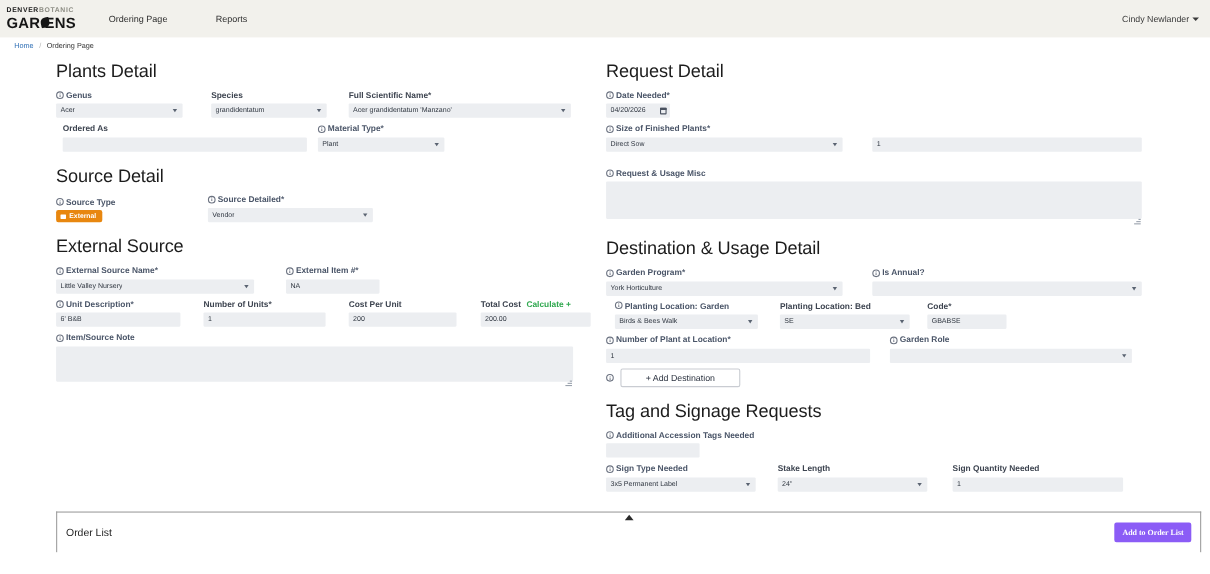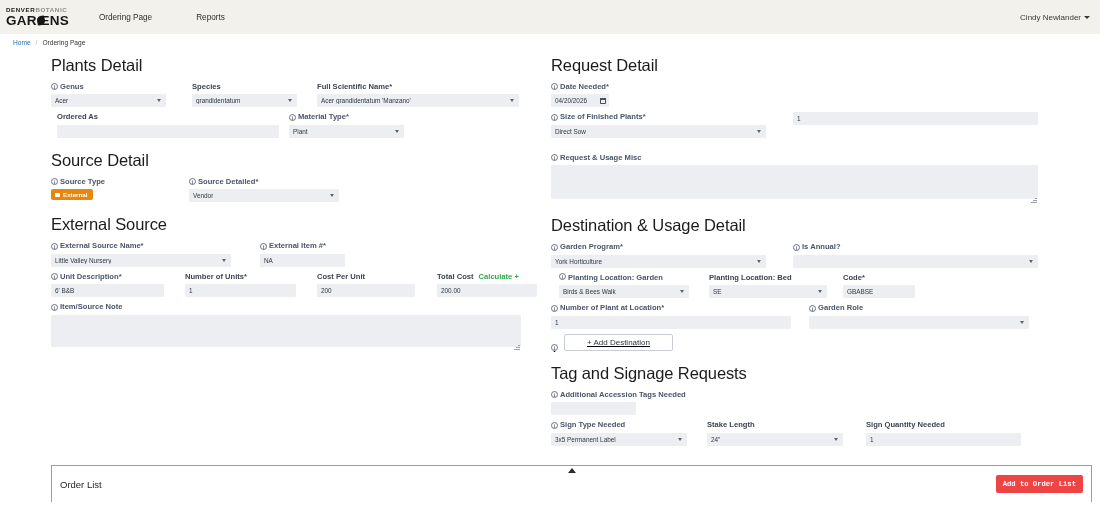--- a/index.html
+++ b/index.html
@@ -102,21 +102,21 @@
 
   h2.section {
     font-size: 16.5px;
     font-weight: normal;
     color: #1c1c1c;
     margin: 0 0 7px 0;
     letter-spacing: -0.1px;
   }
   h2.section.tight { margin-top: 13px; }
 
-  .row { display: flex; align-items: flex-start; margin-bottom: 5px; }
+  .row { display: flex; align-items: flex-end; margin-bottom: 5px; }
   .field { display: flex; flex-direction: column; margin-right: 10px; }
 
   label.flabel {
     font-size: 7.6px;
     font-weight: bold;
     color: #4a5568;
     margin-bottom: 3px;
     display: flex; align-items: center;
     white-space: nowrap;
     line-height: 1.25;
@@ -216,21 +216,21 @@
   }
 
   .calc-link {
     color: #2fa84f;
     font-size: 7.6px;
     font-weight: bold;
     margin-left: 5px;
     cursor: pointer;
   }
 
-  .add-dest-row { display: flex; align-items: flex-end; gap: 4px; margin-top: 4px; text-decoration: underline; }
+  .add-dest-row { display: flex; align-items: center; gap: 4px; margin-top: 4px; }
   .btn-add-dest {
     background: #ffffff;
     border: 1px solid #c9ccd2;
     border-radius: 2px;
     font-size: 8px;
     color: #2c3340;
     padding: 3px 22px;
     cursor: pointer;
     font-family: "Liberation Sans", sans-serif;
   }
@@ -255,29 +255,29 @@
     cursor: pointer;
   }
   .chev-up {
     width: 0; height: 0;
     border-left: 4px solid transparent;
     border-right: 4px solid transparent;
     border-bottom: 5px solid #2a2a2a;
   }
   .btn-add-order {
     margin-left: auto;
-    background: #ef4444;
+    background: #8b5cf6;
     color: #ffffff;
     font-size: 7.2px;
     font-weight: bold;
     border: none;
     border-radius: 2px;
     padding: 5px 7px;
     cursor: pointer;
-    font-family: Liberation Mono, monospace;
+    font-family: Liberation Serif, serif;
     white-space: nowrap;
   }
 </style>
 </head>
 <body>
 
 <div class="topnav">
   <div class="logo">
     <div class="logo-top">
       <span>DENVER</span><span class="botanic">BOTANIC</span>

